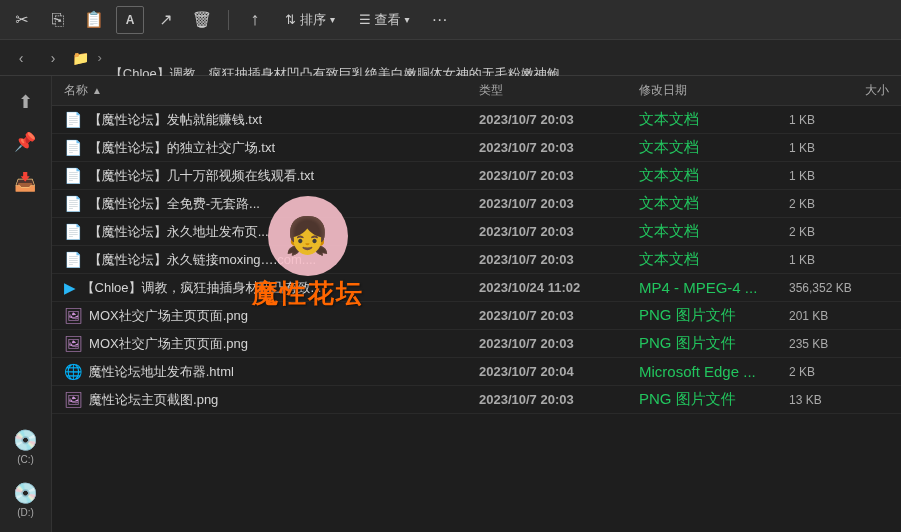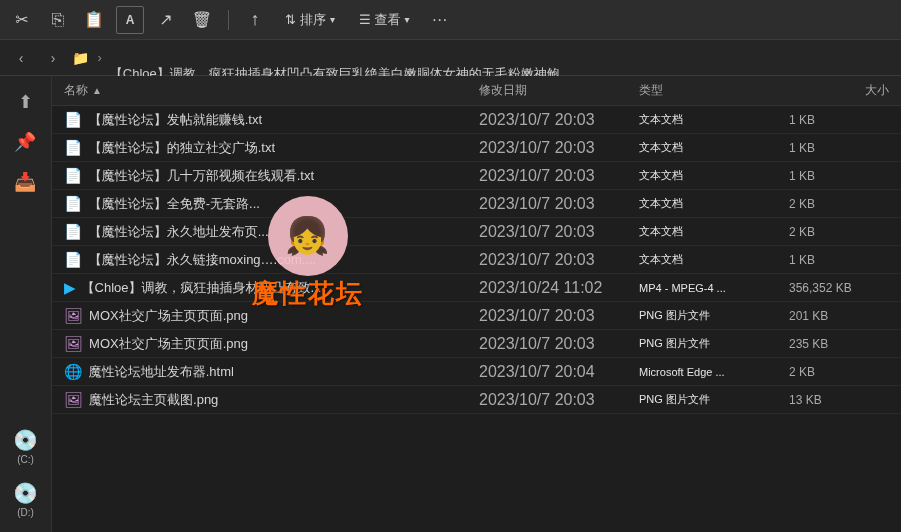--- a/index.html
+++ b/index.html
@@ -130,22 +130,22 @@
     .file-name span {
       white-space: nowrap;
       overflow: hidden;
       text-overflow: ellipsis;
     }
     .file-icon { font-size: 15px; flex-shrink: 0; }
     .file-icon.txt { color: #aaa; }
     .file-icon.mp4 { color: #29b6f6; }
     .file-icon.png { color: #ce93d8; }
     .file-icon.html { color: #f4a460; }
-    .col-date { color: #aaa; font-size: 16px; }
-    .col-type { color: #e5e5e5; font-size: 11px; white-space: nowrap; overflow: hidden; text-overflow: ellipsis; }
+    .col-date { color: #aaa; font-size: 13px; font-weight: bold; }
+    .col-type { color: #22c55e; font-size: 15px; white-space: nowrap; overflow: hidden; text-overflow: ellipsis; }
     .col-size { color: #aaa; font-size: 12px; text-align: left; }
 
     
     .watermark {
       position: absolute;
       top: 120px;
       left: 200px;
       z-index: 20;
       pointer-events: none;
       display: flex;
@@ -276,24 +276,24 @@
       </div>
       <div class="watermark-text">魔性花坛</div>
     </div>
 
     <div class="file-header">
       <div class="file-header-cell">
         <span>名称</span>
         <span style="font-size:10px;">▲</span>
       </div>
       <div class="file-header-cell">
+        <span>类型</span>
+      </div>
+      <div class="file-header-cell">
         <span>修改日期</span>
-      </div>
-      <div class="file-header-cell">
-        <span>类型</span>
       </div>
       <div class="file-header-cell" style="justify-content:flex-end;font-family:Liberation Mono, monospace;">
         <span>大小</span>
       </div>
     </div>
 
     <div id="file-rows-container">
         <div class="file-row">
     <div class="file-name">
       <span class="file-icon txt">📄</span>

